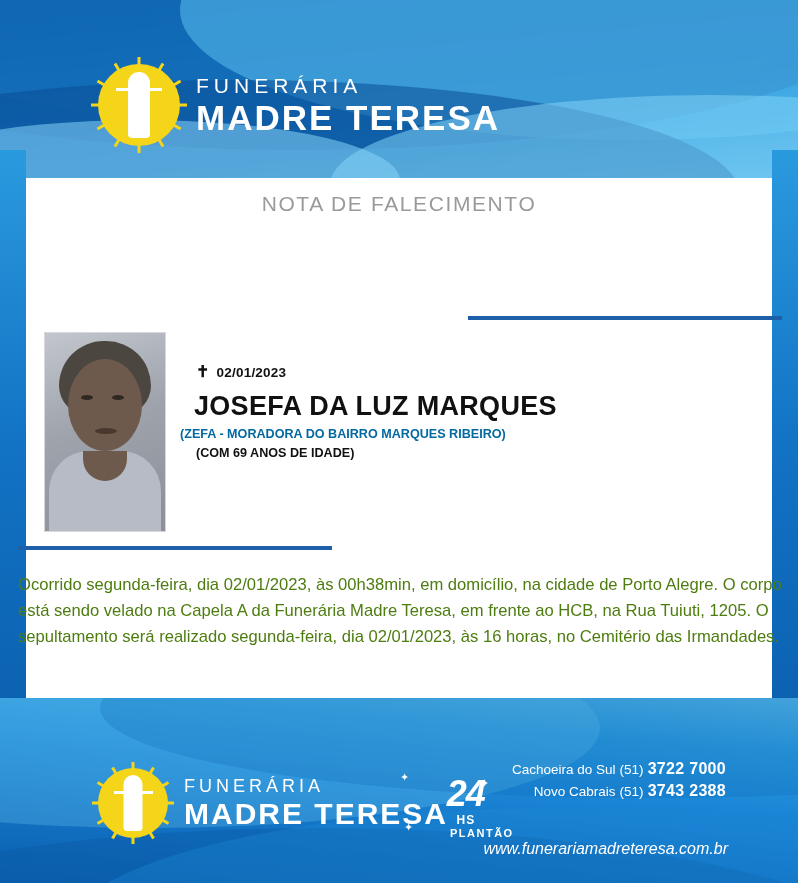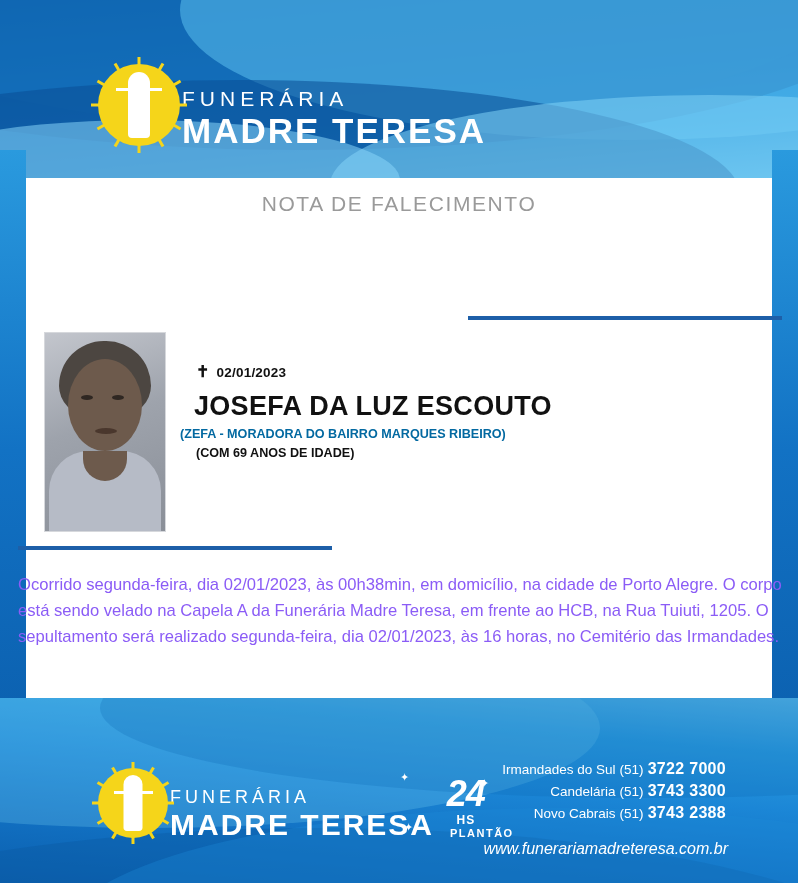--- a/index.html
+++ b/index.html
@@ -61,21 +61,22 @@
     height: 600px;
     background: linear-gradient(180deg, #2a9ade 0%, #1272c4 50%, #0b5fae 100%);
   }
   .side-left { left: 0; }
   .side-right { right: 0; }
 
   
   .logo-wrap {
     position: absolute;
     display: flex;
-    align-items: flex-end;
+    align-items: center;
+    gap: 14px;
   }
   .logo-top { left: 96px; top: 62px; }
   .logo-bottom { left: 96px; top: 766px; }
   .logo-mark {
     position: relative;
     width: 86px;
     height: 86px;
     flex: 0 0 86px;
   }
   .logo-bottom .logo-mark { width: 74px; height: 74px; flex: 0 0 74px; }
@@ -260,21 +261,21 @@
     color: #111111;
   }
 
   .details {
     position: absolute;
     left: 18px;
     top: 572px;
     width: 764px;
     font-size: 16.6px;
     line-height: 1.58;
-    color: #8b5cf6;
+    color: #4d7c0f;
   }
 
   .services {
     position: absolute;
     left: 0;
     top: 700px;
     width: 798px;
     text-align: center;
     font-size: 16px;
     color: #a9a9a9;
@@ -388,21 +389,21 @@
     <div class="eye l"></div>
     <div class="eye r"></div>
     <div class="mouth"></div>
     <div class="body"></div>
     <div class="collar"></div>
   </div>
 
   <div class="death-date">
     <span class="cross">✝</span><span>02/01/2023</span>
   </div>
-  <div class="deceased-name">JOSEFA DA LUZ ESCOUTO</div>
+  <div class="deceased-name">JOSEFA DA LUZ MARQUES</div>
   <div class="sub1">(ZEFA - MORADORA DO BAIRRO MARQUES RIBEIRO)</div>
   <div class="sub2">(COM 69 ANOS DE IDADE)</div>
 
   <div class="rule rule-bottom"></div>
 
   <div class="details">Ocorrido segunda-feira, dia 02/01/2023, às 00h38min, em domicílio, na cidade de Porto Alegre. O corpo está sendo velado na Capela A da Funerária Madre Teresa, em frente ao HCB, na Rua Tuiuti, 1205. O sepultamento será realizado segunda-feira, dia 02/01/2023, às 16 horas, no Cemitério das Irmandades.</div>
 
   <div class="services">Serviços Fúnebres a cargo da Funerária Madre Teresa</div>
 
   <div class="bottom-banner">
@@ -439,28 +440,23 @@
     <div class="spark" style="left:-18px; top:-4px;">✦</div>
     <div class="spark" style="left:62px; top:2px;">✦</div>
     <div class="spark" style="left:-14px; top:46px;">✦</div>
     <div class="n24">24</div>
     <div class="hs">HS</div>
     <div class="pl">PLANTÃO</div>
   </div>
 
   <div class="contacts">
     <div class="contact-line">
-      <span class="city">Irmandades do Sul</span>
+      <span class="city">Cachoeira do Sul</span>
       <span class="city">(51)</span>
       <span class="num">3722 7000</span>
-    </div>
-    <div class="contact-line">
-      <span class="city">Candelária</span>
-      <span class="city">(51)</span>
-      <span class="num">3743 3300</span>
     </div>
     <div class="contact-line">
       <span class="city">Novo Cabrais</span>
       <span class="city">(51)</span>
       <span class="num">3743 2388</span>
     </div>
   </div>
 
   <div class="website">www.funerariamadreteresa.com.br</div>
 

